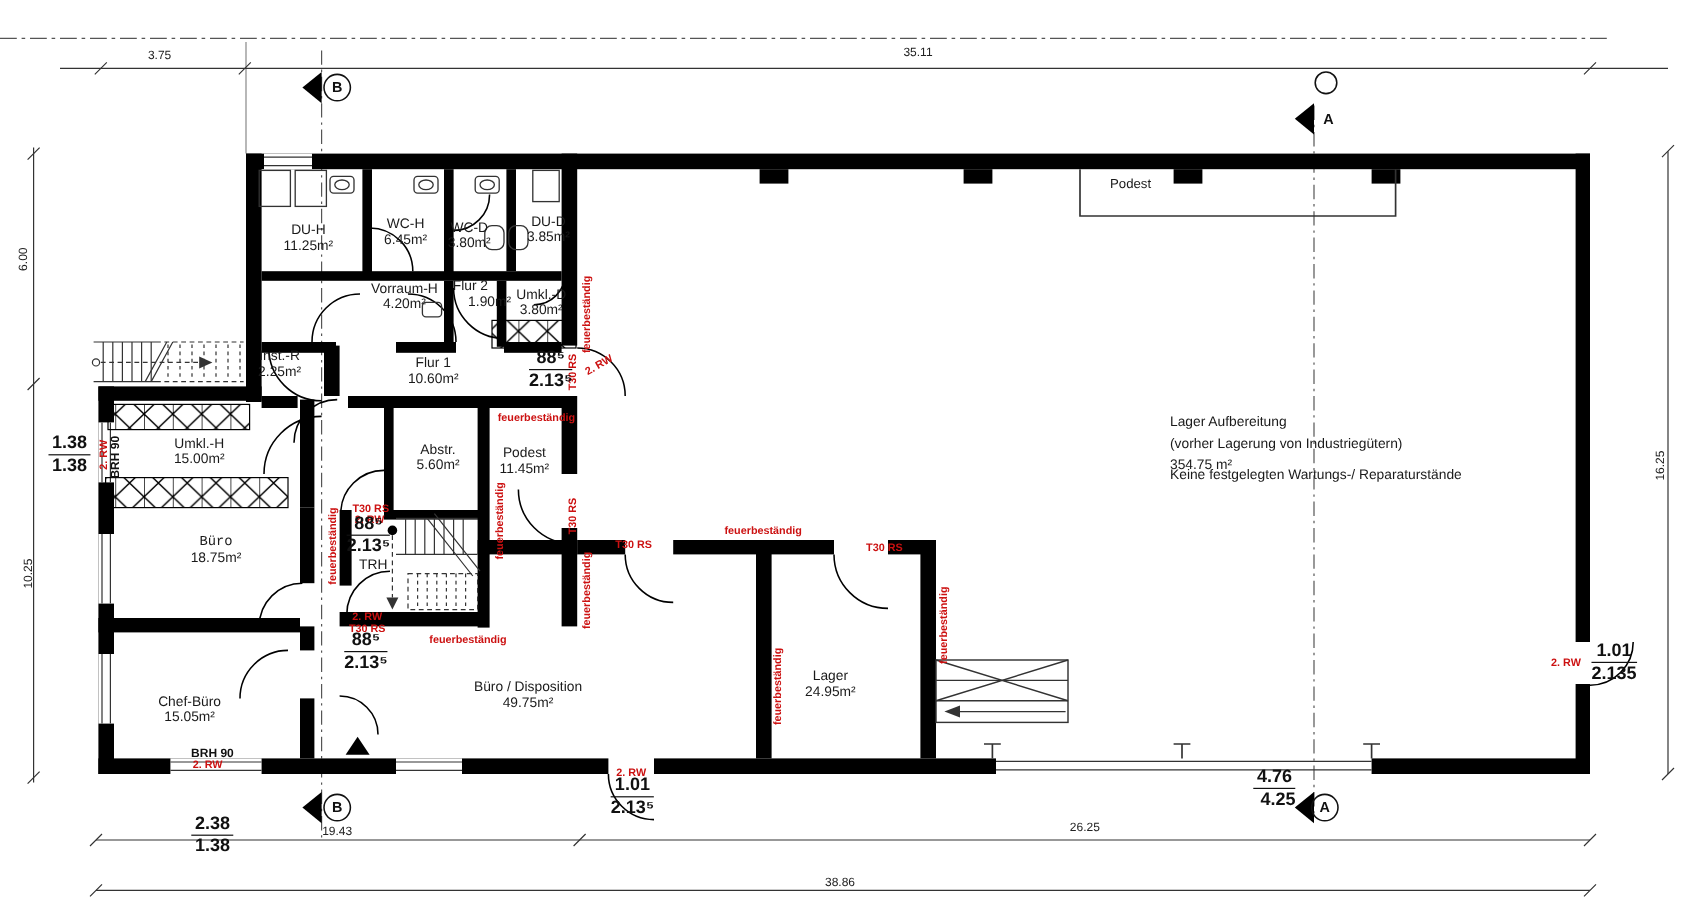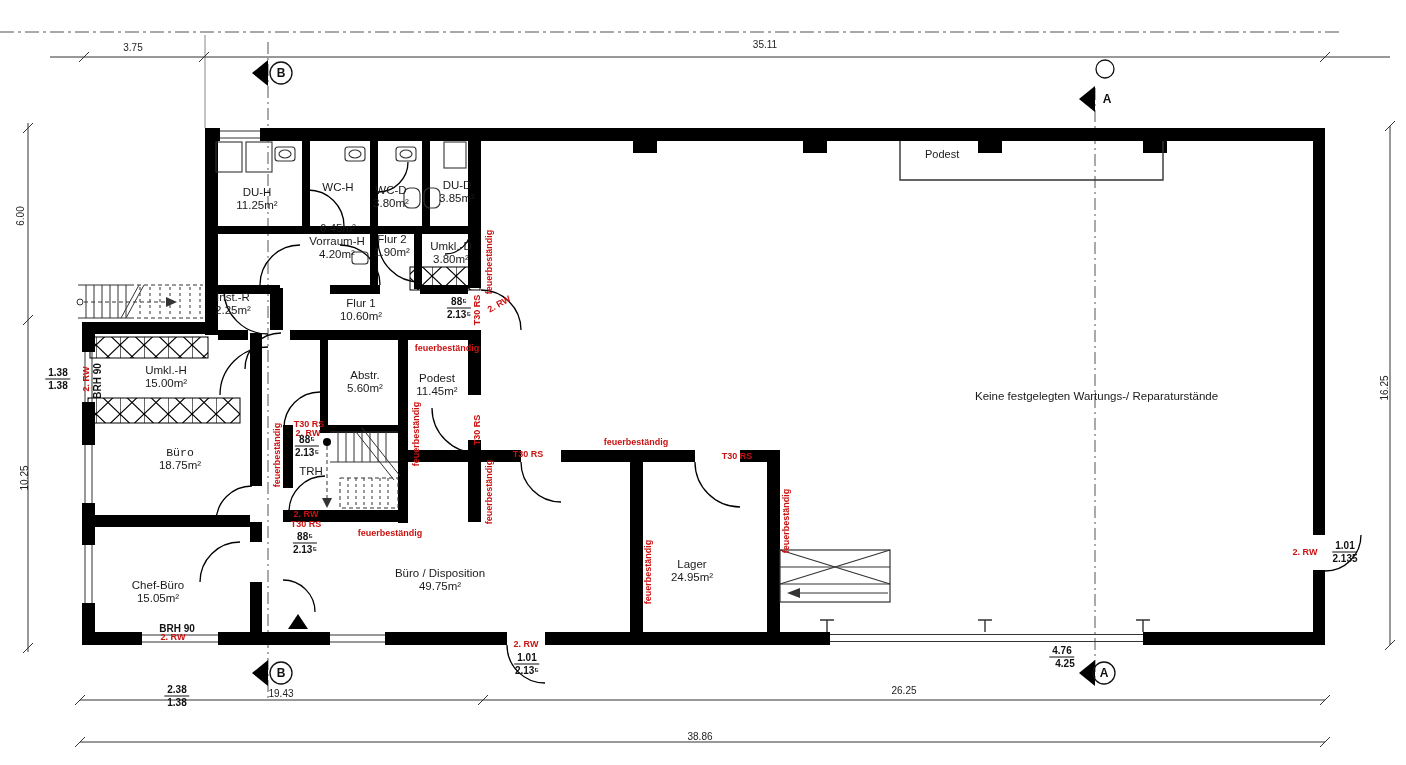--- a/index.html
+++ b/index.html
@@ -6,21 +6,21 @@
   #plan{position:relative;width:1406px;height:765px;background:#fff;overflow:hidden;
         font-family:"Liberation Sans",sans-serif;}
   #linework{position:absolute;left:0;top:0;}
   .lbl{position:absolute;white-space:nowrap;transform:translate(-50%,-50%);
        font-family:"Liberation Sans",sans-serif;}
   .room-name,.room-area{font-size:11.5px;color:#1a1a1a;}
   .dim{font-size:10px;color:#222;}
   .fire{font-size:9px;font-weight:bold;color:#cc1111;}
   .blk{font-size:10px;font-weight:bold;color:#111;}
   .frac{position:absolute;transform:translate(-50%,-50%);text-align:center;
-        font-size:10px;font-weight:bold;color:#111;line-height:1.2;}
+        font-size:15px;font-weight:bold;color:#111;line-height:1.2;}
   .frac .ftop{border-bottom:1.4px solid #111;padding:0 3px;}
   .halltext{position:absolute;left:975px;top:344px;font-size:11.5px;color:#1a1a1a;line-height:1.55;}
   .hallnote{position:absolute;left:975px;top:390px;font-size:11.5px;color:#1a1a1a;}
   .podest{position:absolute;left:925px;top:148px;font-size:11px;color:#1a1a1a;}
   .secletter{position:absolute;transform:translate(-50%,-50%);font-size:12px;font-weight:bold;color:#111;}
 </style>
 </head>
 <body>
 
 <div id="plan">
@@ -208,42 +208,47 @@
     <circle cx="281" cy="73" r="11" stroke="#111" stroke-width="1.3" fill="none"></circle>
     <polygon points="268,660 268,686 252,673" fill="#000"></polygon>
     <circle cx="281" cy="673" r="11" stroke="#111" stroke-width="1.3" fill="none"></circle>
     <polygon points="1095,86 1095,112 1079,99" fill="#000"></polygon>
     <circle cx="1105" cy="69" r="9" stroke="#111" stroke-width="1.3" fill="none"></circle>
     <polygon points="1095,660 1095,686 1079,673" fill="#000"></polygon>
     <circle cx="1104" cy="673" r="11" stroke="#111" stroke-width="1.3" fill="none"></circle>
   </g>
 </svg>
 
+<div class="halltext">
+  <div>Lager Aufbereitung</div>
+  <div>(vorher Lagerung von Industriegütern)</div>
+  <div>354.75 m²</div>
+</div>
 <div class="hallnote">Keine festgelegten Wartungs-/ Reparaturstände</div>
 
 <div class="podest">Podest</div>
 
 <div class="secletter" style="left:281px;top:73px">B</div>
 <div class="secletter" style="left:281px;top:673px">B</div>
 <div class="secletter" style="left:1107px;top:99px">A</div>
 <div class="secletter" style="left:1104px;top:673px">A</div>
 
 <div id="labels">
       <span class="lbl room-name" style="left: 257px; top: 192px; transform: translate(-50%, -50%);">DU-H</span>
       <span class="lbl room-area" style="left: 257px; top: 205px; transform: translate(-50%, -50%);">11.25m²</span>
       <span class="lbl room-name" style="left: 338px; top: 187px; transform: translate(-50%, -50%);">WC-H</span>
-      <span class="lbl room-area" style="left: 338px; top: 200px; transform: translate(-50%, -50%); margin-top: 28px;">6.45m²</span>
+      <span class="lbl room-area" style="left: 338px; top: 200px; transform: translate(-50%, -50%);">6.45m²</span>
       <span class="lbl room-name" style="left: 391px; top: 190px; transform: translate(-50%, -50%);">WC-D</span>
       <span class="lbl room-area" style="left: 391px; top: 203px; transform: translate(-50%, -50%);">3.80m²</span>
       <span class="lbl room-name" style="left: 457px; top: 185px; transform: translate(-50%, -50%);">DU-D</span>
       <span class="lbl room-area" style="left: 457px; top: 198px; transform: translate(-50%, -50%);">3.85m²</span>
       <span class="lbl room-name" style="left: 337px; top: 241px; transform: translate(-50%, -50%);">Vorraum-H</span>
       <span class="lbl room-area" style="left: 337px; top: 254px; transform: translate(-50%, -50%);">4.20m²</span>
       <span class="lbl room-name" style="left: 392px; top: 239px; transform: translate(-50%, -50%);">Flur 2</span>
-      <span class="lbl room-area" style="left: 392px; top: 252px; transform: translate(-50%, -50%);">1.90m²</span>
+      <span class="lbl room-area" style="left: 408px; top: 252px; transform: translate(-50%, -50%);">1.90m²</span>
       <span class="lbl room-name" style="left: 451px; top: 246px; transform: translate(-50%, -50%);">Umkl.-D</span>
       <span class="lbl room-area" style="left: 451px; top: 259px; transform: translate(-50%, -50%);">3.80m²</span>
       <span class="lbl room-name" style="left: 233px; top: 297px; transform: translate(-50%, -50%);">Inst.-R</span>
       <span class="lbl room-area" style="left: 233px; top: 310px; transform: translate(-50%, -50%);">2.25m²</span>
       <span class="lbl room-name" style="left: 361px; top: 303px; transform: translate(-50%, -50%);">Flur 1</span>
       <span class="lbl room-area" style="left: 361px; top: 316px; transform: translate(-50%, -50%);">10.60m²</span>
       <span class="lbl room-name" style="left: 166px; top: 370px; transform: translate(-50%, -50%);">Umkl.-H</span>
       <span class="lbl room-area" style="left: 166px; top: 383px; transform: translate(-50%, -50%);">15.00m²</span>
       <span class="lbl room-name" style="left: 365px; top: 375px; transform: translate(-50%, -50%);">Abstr.</span>
       <span class="lbl room-area" style="left: 365px; top: 388px; transform: translate(-50%, -50%);">5.60m²</span>

